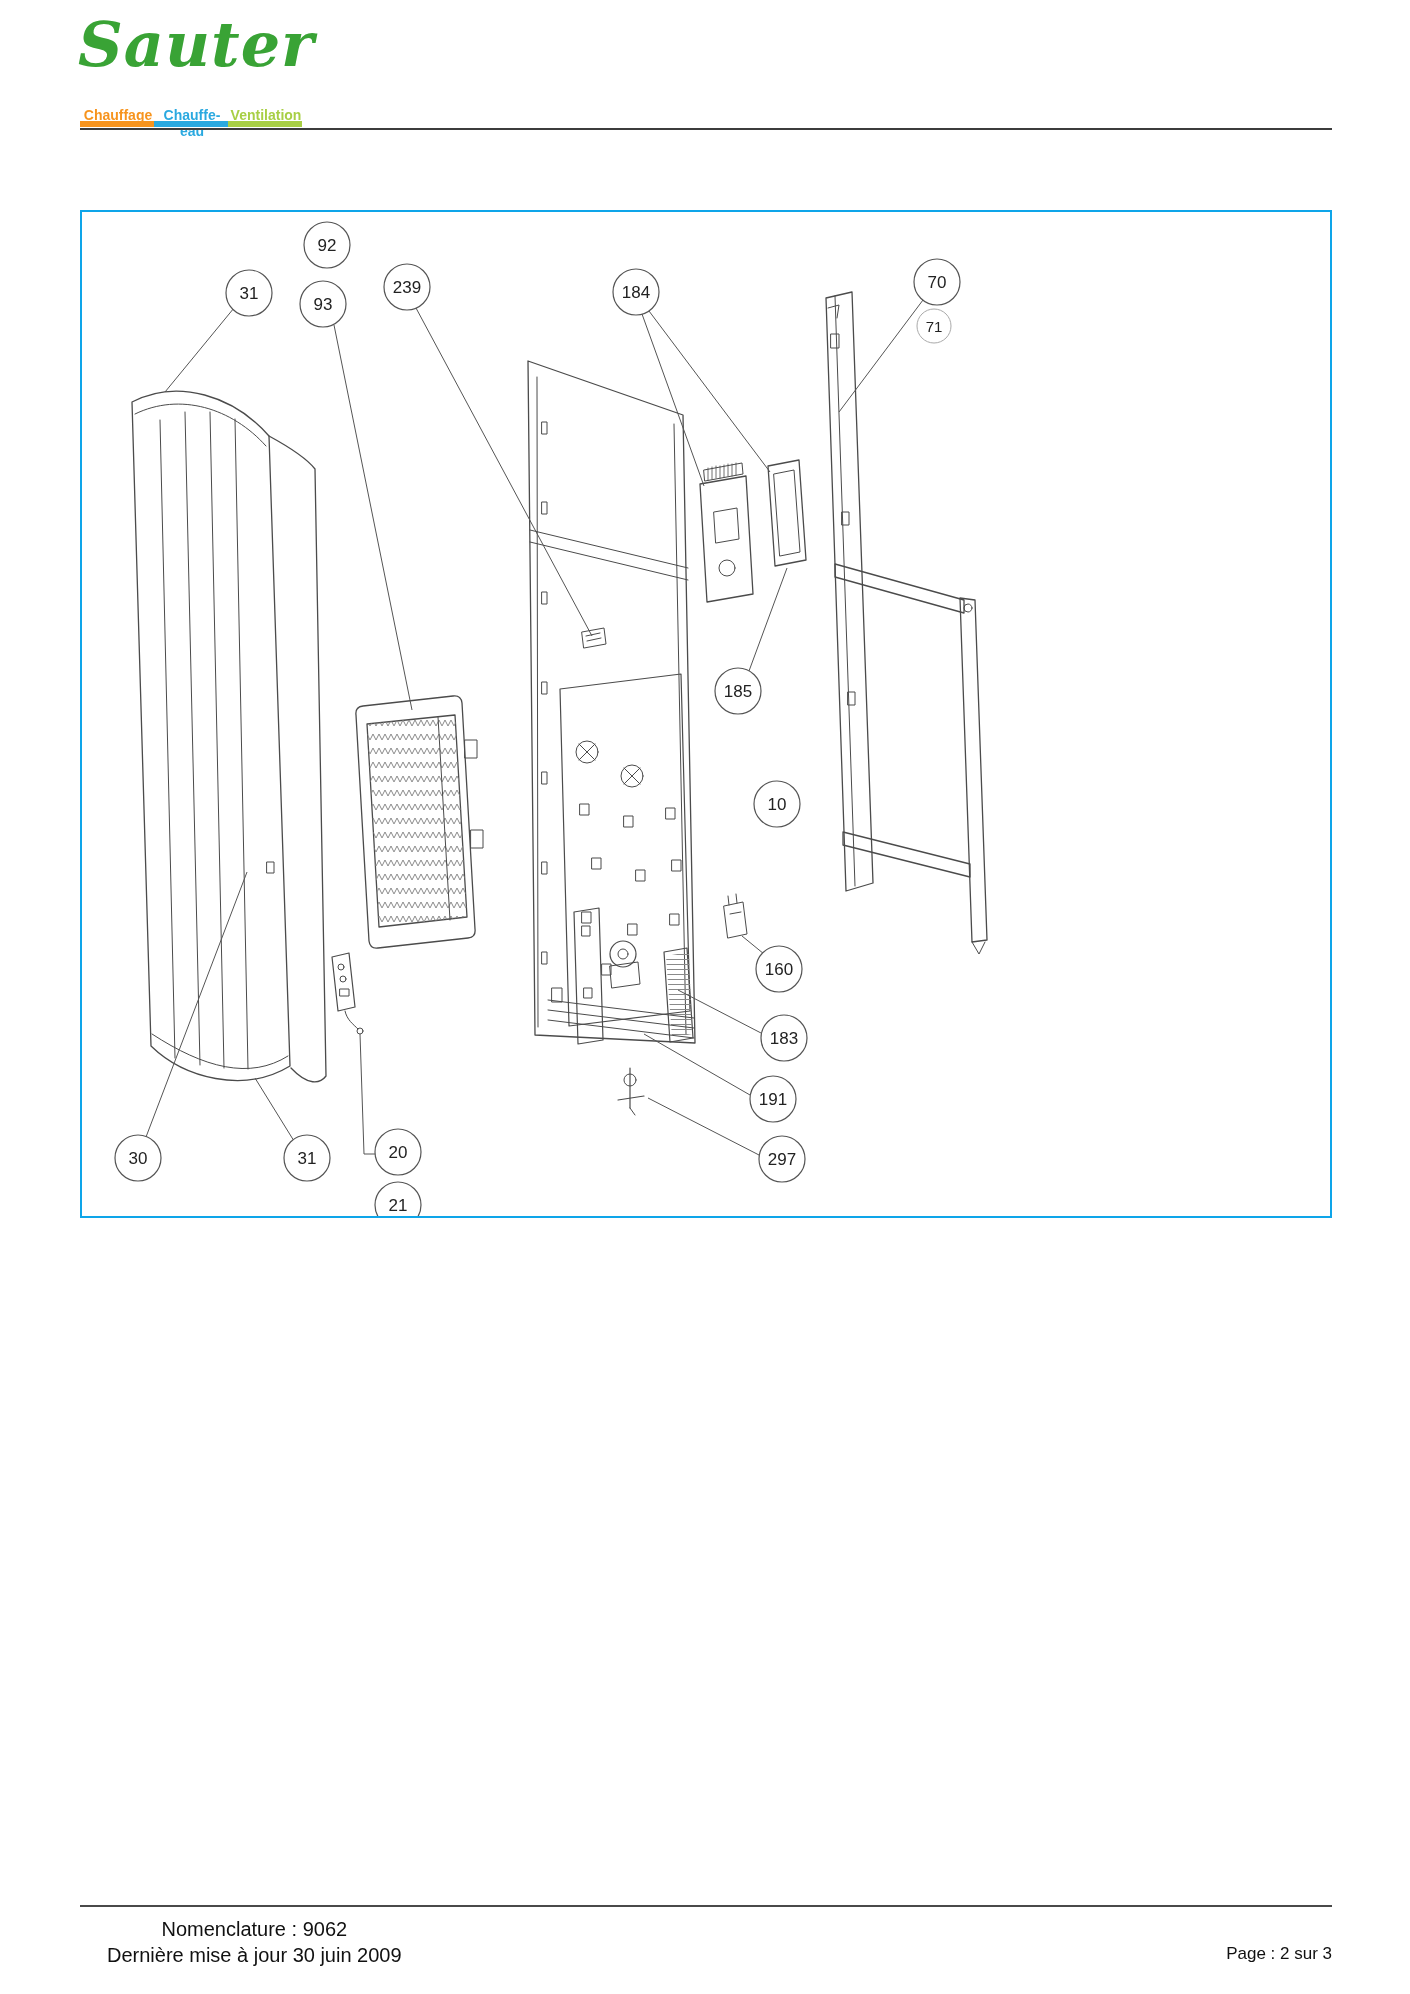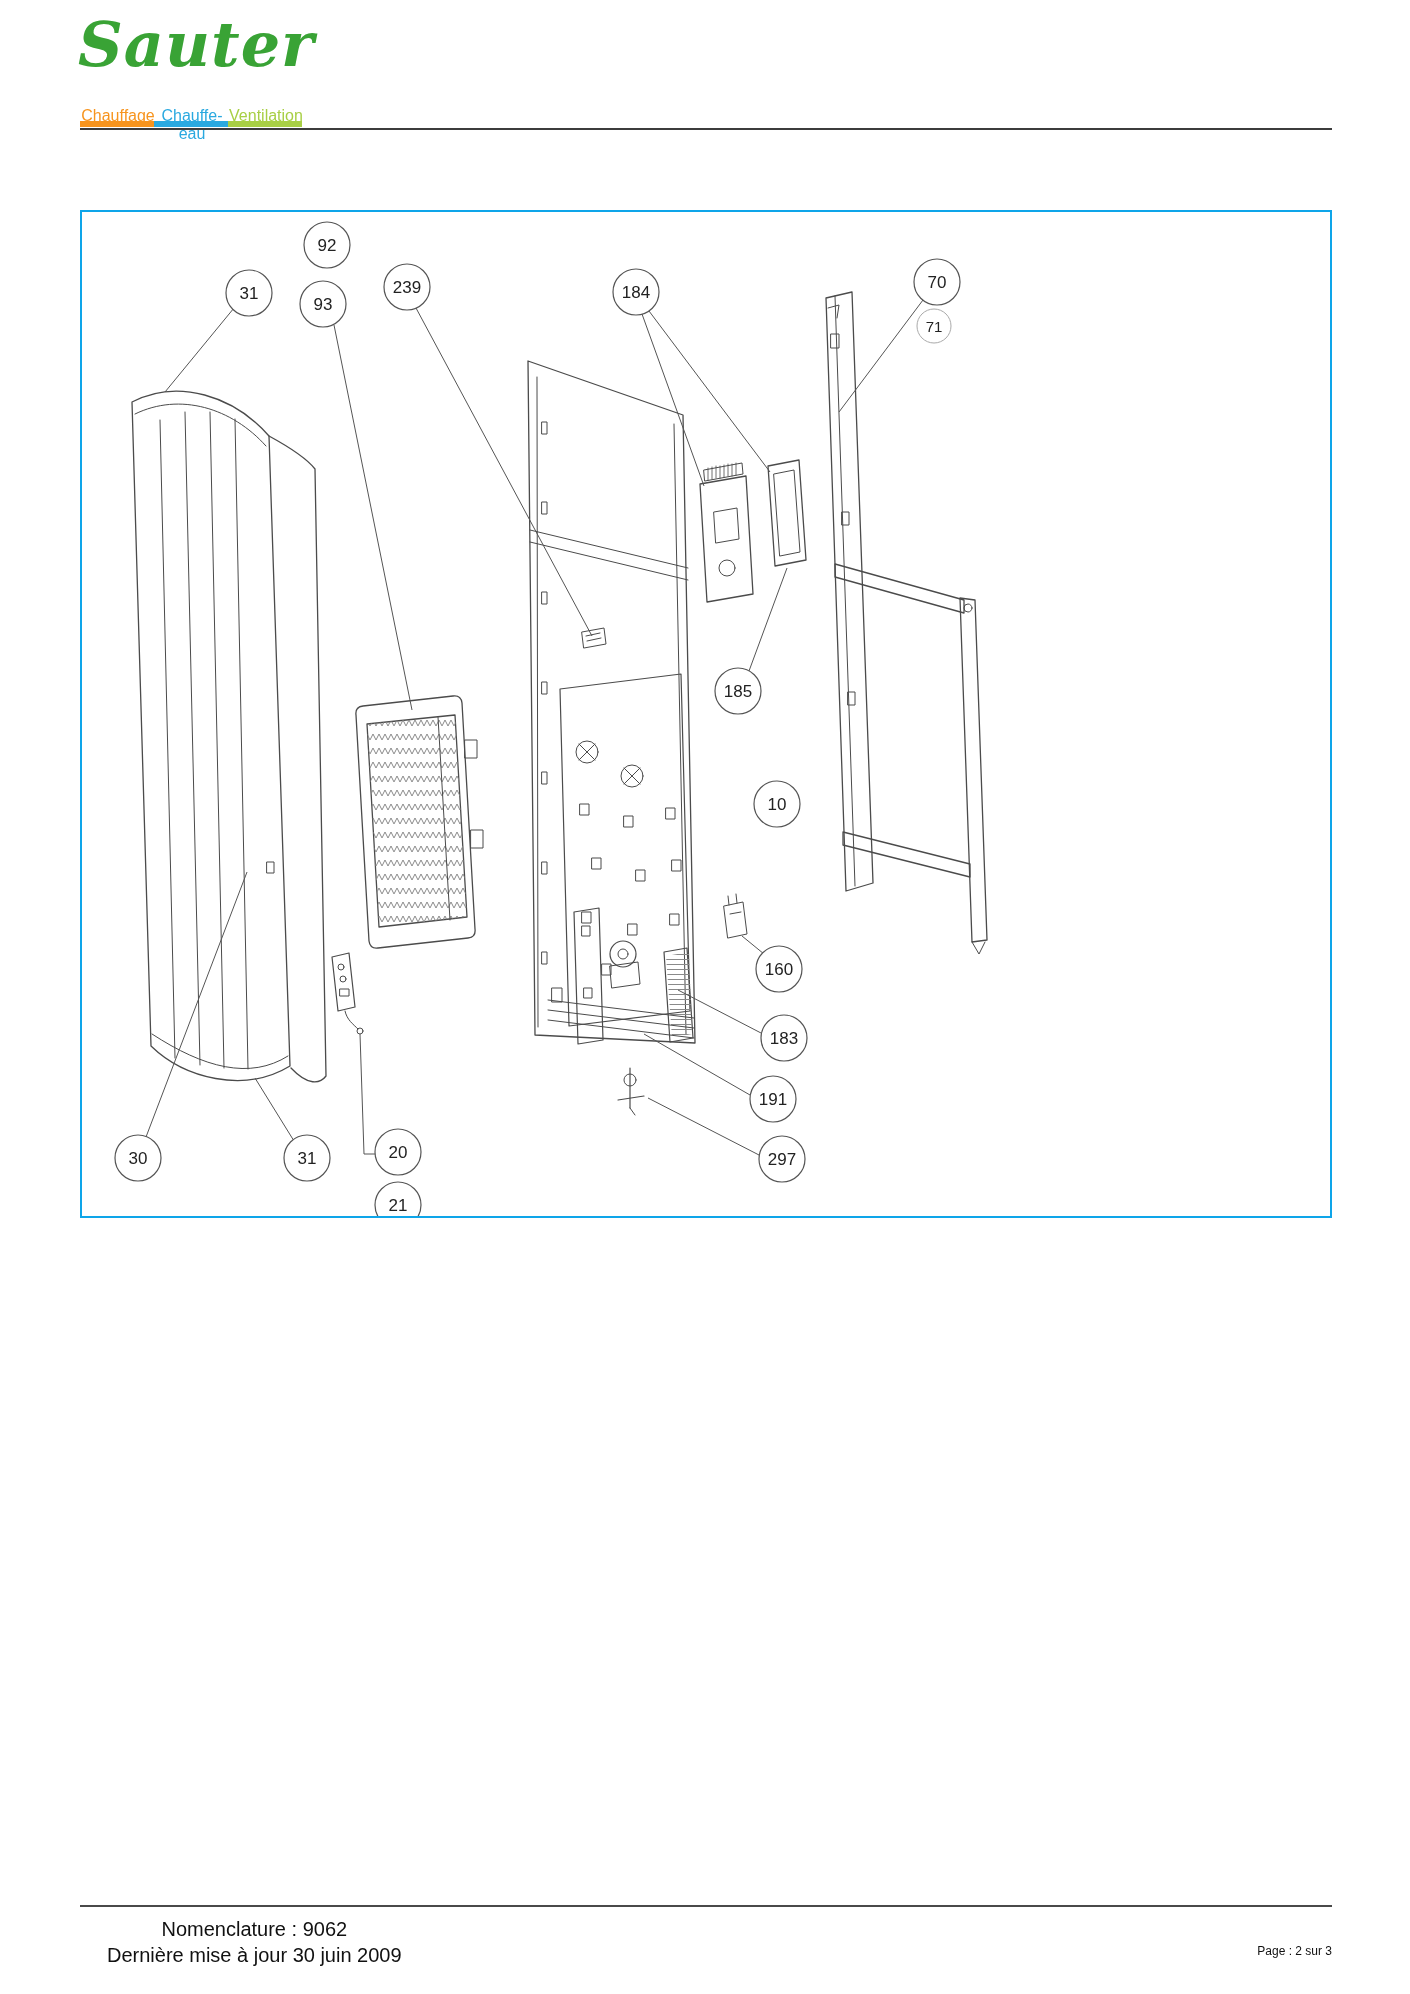--- a/index.html
+++ b/index.html
@@ -3,41 +3,41 @@
 <meta charset="utf-8">
 <style>
   * { margin:0; padding:0; box-sizing:border-box; }
   html,body { background:#ffffff; }
   body { font-family:"Liberation Sans", sans-serif; }
   .page { position:relative; width:1410px; height:1994px; background:#fff; overflow:hidden;text-align:center; }
 
   
   .logo { position:absolute; left:78px; top:8px; font-family:"DejaVu Serif", serif;
           font-style:italic; font-weight:700; font-size:62px; color:#39a335; letter-spacing:1px; }
-  .tagline { position:absolute; left:81px; top:107px; display:flex; width:230px; font-size:16px; font-weight:normal; }
+  .tagline { position:absolute; left:81px; top:107px; display:flex; width:230px; font-size:14px; font-weight:bold; }
   .tagline span { width:74px; }
   .tag-0 { color:#f7941e; }
   .tag-1 { color:#2aa9e0; }
   .tag-2 { color:#a8cf45; }
   .tagbars { position:absolute; left:80px; top:121px; display:flex; height:6px; }
   .tagbars div { height:6px; width:74px; }
   .bar-0 { background:#f7941e; }
   .bar-1 { background:#2aa9e0; }
   .bar-2 { background:#a8cf45; }
   .header-rule { position:absolute; left:80px; top:128px; width:1252px; height:0; border-top:2px solid #3c3c3c; }
 
   
   .diagram-box { position:absolute; left:80px; top:210px; width:1252px; height:1008px;
                  border:2px solid #0ea5e9; background:#fff; }
   .diagram-svg { display:block; width:1248px; height:1004px; }
 
   
   .footer-rule { position:absolute; left:80px; top:1905px; width:1252px; height:0; border-top:2px solid #4a4a4a; }
   .footer-left { position:absolute; left:80px; top:1916px; font-size:20px; color:#111; line-height:26px;margin-left:27px; }
-  .footer-page { position:absolute; right:78px; top:1944px; font-size:12px; color:#111; }
+  .footer-page { position:absolute; right:78px; top:1944px; font-size:17px; color:#111; }
 </style>
 </head>
 <body>
 
 <div class="page">
 
   <div class="logo">Sauter</div>
 
   <div class="tagline">
     <span class="tag-0">Chauffage</span>

